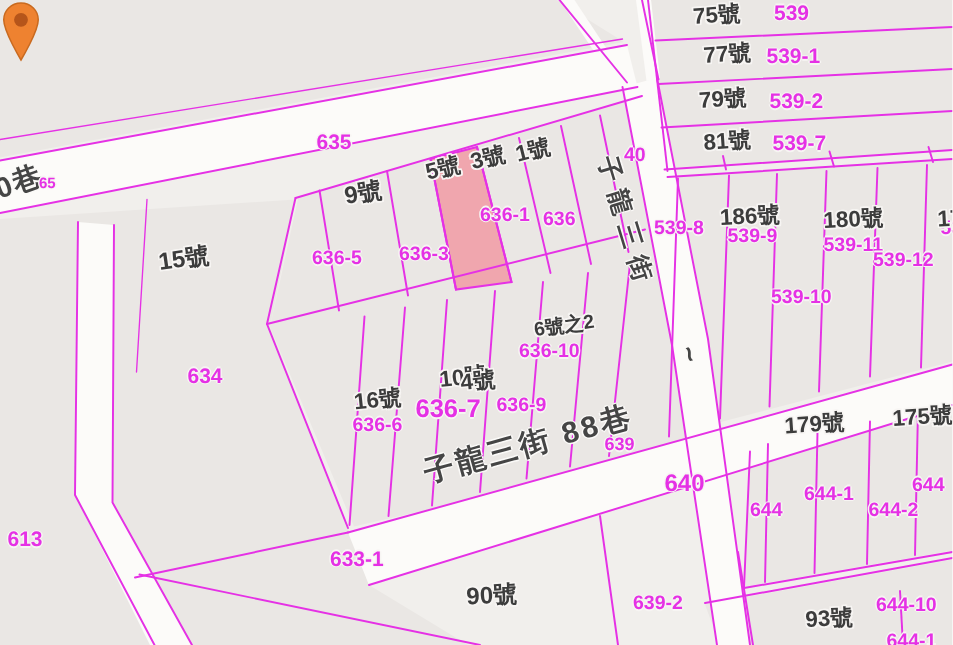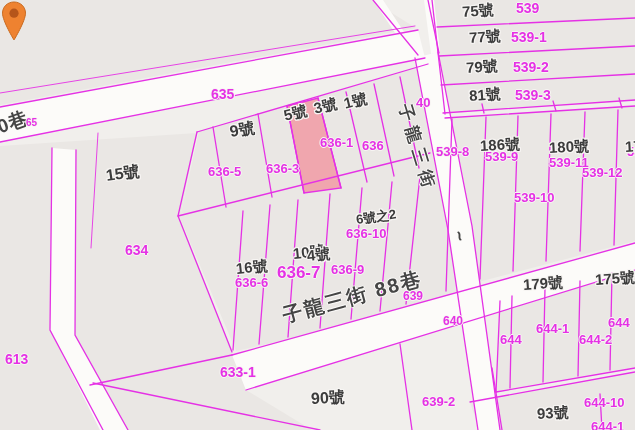--- a/index.html
+++ b/index.html
@@ -149,38 +149,38 @@
       <div class="lbl street" style="left: 458px; top: 222px; font-size: 18px; transform: rotate(73deg);">~</div>
       <div class="lbl street" style="left: 283px; top: 306px; font-size: 20px; transform: rotate(-15.5deg); letter-spacing: 2px;">子龍三街 88巷</div>
       <div class="lbl street" style="left: -2px; top: 118px; font-size: 19px; transform: rotate(-20deg);">0巷</div>
     </div>
   <div id="parcel-layer">
       <div class="lbl parcel" style="left: 26px; top: 118px; font-size: 10px;">65</div>
       <div class="lbl parcel" style="left: 211px; top: 87px; font-size: 14px;">635</div>
       <div class="lbl parcel" style="left: 516px; top: 1px; font-size: 14px;">539</div>
       <div class="lbl parcel" style="left: 511px; top: 30px; font-size: 14px;">539-1</div>
       <div class="lbl parcel" style="left: 513px; top: 60px; font-size: 14px;">539-2</div>
-      <div class="lbl parcel" style="left: 515px; top: 88px; font-size: 14px;">539-3</div>
+      <div class="lbl parcel" style="left: 515px; top: 88px; font-size: 14px;">539-7</div>
       <div class="lbl parcel" style="left: 416px; top: 96px; font-size: 13px;">40</div>
       <div class="lbl parcel" style="left: 320px; top: 136px; font-size: 13px;">636-1</div>
       <div class="lbl parcel" style="left: 362px; top: 139px; font-size: 13px;">636</div>
       <div class="lbl parcel" style="left: 436px; top: 145px; font-size: 13px;">539-8</div>
       <div class="lbl parcel" style="left: 485px; top: 150px; font-size: 13px;">539-9</div>
       <div class="lbl parcel" style="left: 549px; top: 156px; font-size: 13px;">539-11</div>
       <div class="lbl parcel" style="left: 514px; top: 168px; font-size: 13px; margin-top: 23px;">539-10</div>
       <div class="lbl parcel" style="left: 582px; top: 166px; font-size: 13px;">539-12</div>
       <div class="lbl parcel" style="left: 627px; top: 145px; font-size: 13px;">539</div>
       <div class="lbl parcel" style="left: 208px; top: 165px; font-size: 13px;">636-5</div>
       <div class="lbl parcel" style="left: 266px; top: 162px; font-size: 13px;">636-3</div>
       <div class="lbl parcel" style="left: 346px; top: 227px; font-size: 13px;">636-10</div>
       <div class="lbl parcel" style="left: 277px; top: 264px; font-size: 17px; text-align: center;">636-7</div>
       <div class="lbl parcel" style="left: 331px; top: 263px; font-size: 13px;">636-9</div>
       <div class="lbl parcel" style="left: 235px; top: 276px; font-size: 13px;">636-6</div>
       <div class="lbl parcel" style="left: 403px; top: 290px; font-size: 12px;">639</div>
-      <div class="lbl parcel" style="left: 443px; top: 315px; font-size: 12px;">640</div>
+      <div class="lbl parcel" style="left: 443px; top: 315px; font-size: 16px;">640</div>
       <div class="lbl parcel" style="left: 125px; top: 243px; font-size: 14px;">634</div>
       <div class="lbl parcel" style="left: 5px; top: 352px; font-size: 14px;">613</div>
       <div class="lbl parcel" style="left: 220px; top: 365px; font-size: 14px;">633-1</div>
       <div class="lbl parcel" style="left: 422px; top: 395px; font-size: 13px;">639-2</div>
       <div class="lbl parcel" style="left: 500px; top: 333px; font-size: 13px;">644</div>
       <div class="lbl parcel" style="left: 536px; top: 322px; font-size: 13px;">644-1</div>
       <div class="lbl parcel" style="left: 579px; top: 333px; font-size: 13px;">644-2</div>
       <div class="lbl parcel" style="left: 608px; top: 316px; font-size: 13px;">644</div>
       <div class="lbl parcel" style="left: 584px; top: 396px; font-size: 13px;">644-10</div>
       <div class="lbl parcel" style="left: 591px; top: 420px; font-size: 13px;">644-1</div>

